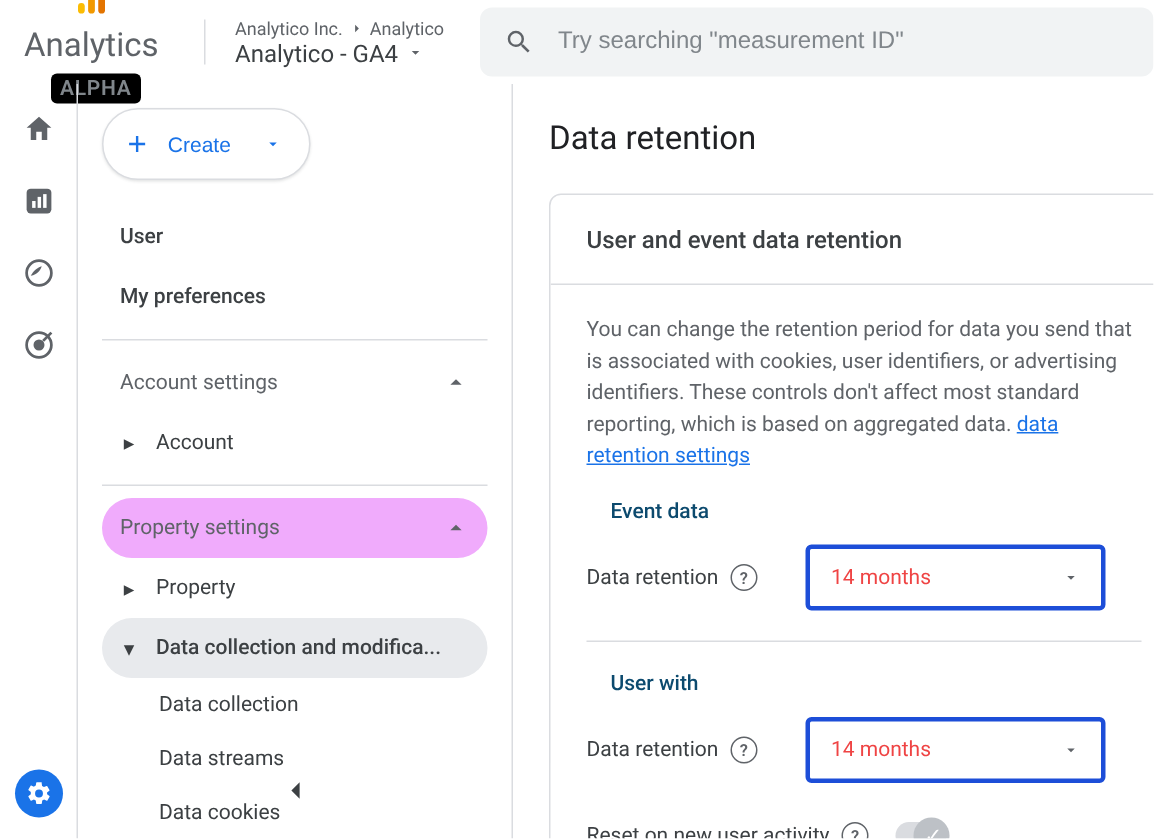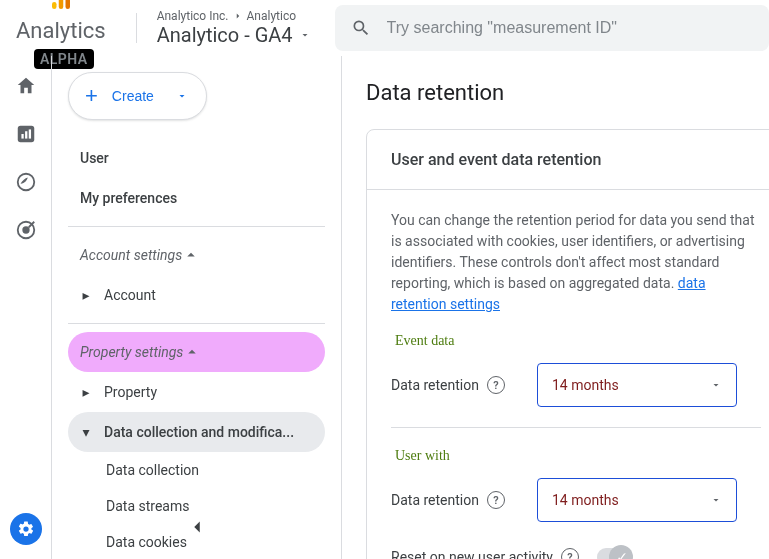--- a/index.html
+++ b/index.html
@@ -7,61 +7,61 @@
   
   
   .header { display: flex; align-items: center; height: 56px; padding: 0 0 0 16px; border-bottom: none; }
   .logo-area { display: flex; align-items: center; gap: 6px; padding-right: 20px; flex-direction: column; }
   .logo-svg { width: 24px; height: 24px; }
   .brand { font-size: 22px; color: #5f6368; font-weight: 400; }
   .alpha-badge { font-size: 14px; font-weight: 600; color: #80868b; background: #000000; border-radius: 4px; padding: 2px 6px; margin-left: 6px; letter-spacing: 0.5px; }
   .vdiv { width: 1px; height: 30px; background: #dadce0; margin: 0 20px 0 10px; }
   .breadcrumb-area { display: flex; flex-direction: column; justify-content: center; }
   .breadcrumb-top { font-size: 12px; color: #5f6368; display: flex; align-items: center; gap: 4px; }
-  .breadcrumb-main { display: flex; align-items: center; font-size: 20px; color: #3c4043; gap: 6px; }
+  .breadcrumb-main { display: flex; align-items: center; font-size: 16px; color: #3c4043; gap: 6px; }
   .search-box { display: flex; align-items: center; background: #f1f3f4; border-radius: 8px; height: 46px; flex: 1; margin-left: 24px; padding: 0 16px; gap: 16px; min-width: 0; }
   .search-box input { border: none; background: transparent; font-size: 16px; color: #5f6368; outline: none; flex: 1; }
   .search-box input::placeholder { color: #80868b; }
 
   
   .main { display: flex; height: calc(559px - 56px); }
   .rail { width: 52px; border-right: 1px solid #dadce0; display: flex; flex-direction: column; align-items: center; padding-top: 18px; gap: 24px; position: relative; }
   .rail-icon { width: 24px; height: 24px; display: flex; align-items: center; justify-content: center; color: #5f6368; cursor: pointer; }
   .gear-fab { position: absolute; bottom: 14px; width: 32px; height: 32px; border-radius: 50%; background: #1a73e8; display: flex; align-items: center; justify-content: center; color: #fff; }
 
   .sidebar { width: 290px; border-right: 1px solid #dadce0; padding: 16px 16px 0 16px; position: relative; }
   .create-btn { display: inline-flex; align-items: center; gap: 14px; border: 1px solid #dadce0; border-radius: 24px; height: 48px; padding: 0 18px 0 16px; color: #1a73e8; font-size: 14px; font-weight: 500; cursor: pointer; background: #fff; box-shadow: 0 1px 2px rgba(60,64,67,0.15); }
   .create-btn .plus { font-size: 22px; font-weight: 400; }
   .create-btn .caret { margin-left: 8px; }
 
   .nav-group { margin-top: 18px; }
   .nav-item { display: flex; align-items: center; height: 40px; font-size: 14px; color: #3c4043; cursor: pointer; border-radius: 20px; padding: 0 12px; }
   .nav-item.bold { font-weight: 500; }
   .nav-divider { border-top: 1px solid #dadce0; margin: 8px 0; }
-  .nav-header { display: flex; align-items: center; height: 40px; padding: 0 12px; color: #5f6368; cursor: pointer; border-radius: 20px; font-style: italic; }
+  .nav-header { display: flex; align-items: center; justify-content: space-between; height: 40px; padding: 0 12px; color: #5f6368; cursor: pointer; border-radius: 20px; }
   .nav-header.active { background: #f0abfc; }
   .nav-sub { display: flex; align-items: center; height: 40px; padding-left: 12px; gap: 12px; color: #3c4043; cursor: pointer; border-radius: 20px; font-size: 14px; }
   .nav-sub .arrow { width: 12px; display:inline-flex; justify-content:center; color:#3c4043; }
   .nav-sub.selected { background: #e8eaed; font-weight: 500; }
   .nav-leaf { padding-left: 38px; height: 36px; display:flex; align-items:center; color:#3c4043; cursor:pointer; font-size:14px; }
   .collapse-arrow { position: absolute; bottom: 12px; left: 50%; transform: translateX(-50%); width:40px; height:40px; display:flex; align-items:center; justify-content:center; cursor:pointer; color:#3c4043; }
 
   .content { flex: 1; padding: 24px 0 0 24px; overflow: hidden; min-width: 0; }
   .page-title { font-size: 22px; color: #202124; font-weight: 400; margin-bottom: 24px; }
   .card { border: 1px solid #dadce0; border-radius: 8px; overflow: hidden; min-width: 420px; }
   .card-header { padding: 20px 24px; border-bottom: 1px solid #dadce0; font-size: 16px; color: #3c4043; font-weight: 500; }
   .card-body { padding: 20px 24px; font-size: 14px; color: #5f6368; }
   .card-body p { line-height: 1.5; }
   .link { color: #1a73e8; text-decoration: underline; cursor: pointer; }
-  .section-label { font-weight: 500; color: #4d7c0f; margin: 24px 4px 14px; font-family: Liberation Serif, serif; }
+  .section-label { font-weight: 500; color: #0c4a6e; margin: 24px 16px 14px; }
   .section-label.first { margin-top: 18px; }
   .field-row { display: flex; align-items: center; gap: 8px; margin-bottom: 8px; }
   .field-label { color: #3c4043; }
   .help-icon { width:18px; height:18px; border:1.5px solid #5f6368; border-radius:50%; display:inline-flex; align-items:center; justify-content:center; font-size:11px; color:#5f6368; cursor:pointer; font-weight:600; }
-  .select { border:1px solid #1d4ed8; border-radius:4px; height:44px; min-width:200px; display:flex; align-items:center; justify-content:space-between; padding:0 14px; color:#7f1d1d; cursor:pointer; margin-left: 24px; }
+  .select { border:3px solid #1d4ed8; border-radius:4px; height:44px; min-width:200px; display:flex; align-items:center; justify-content:space-between; padding:0 14px; color:#ef4444; cursor:pointer; margin-left: 24px; }
   .hr { border-top:1px solid #dadce0; margin: 20px 0; }
   .toggle { position:relative; width:34px; height:18px; background:#dadce0; border-radius:10px; display:inline-block; margin-left:10px; cursor:pointer; }
   .toggle::after { content:""; position:absolute; right:-2px; top:-3px; width:24px; height:24px; border-radius:50%; background:#bdc1c6; display:flex; align-items:center; justify-content:center; }
   .toggle-check { position:absolute; right:3px; top:1px; z-index:2; color:#fff; font-size:14px; }
   svg { display:block; }
 </style>
 </head>
 <body>
 
 <div class="header">

